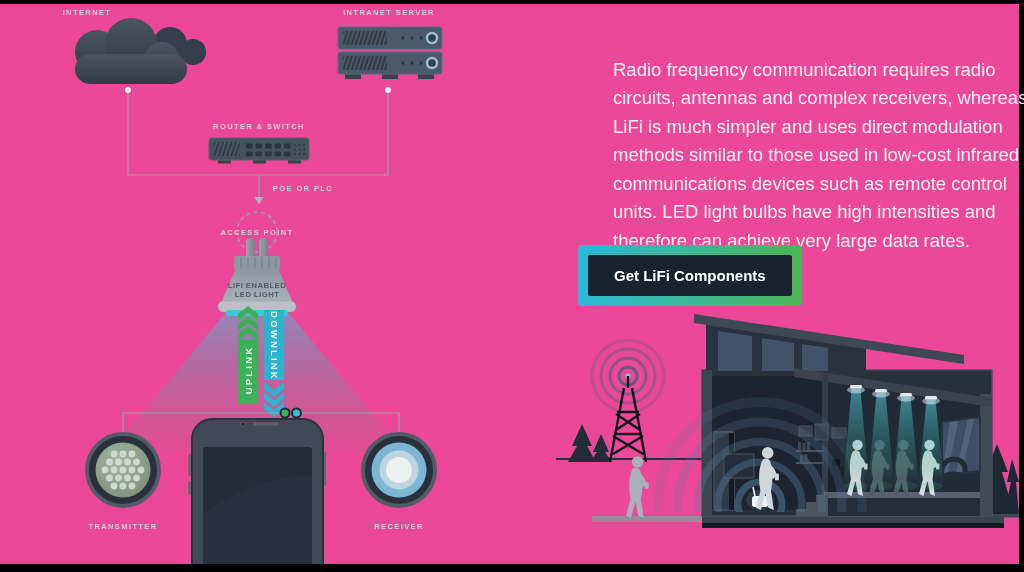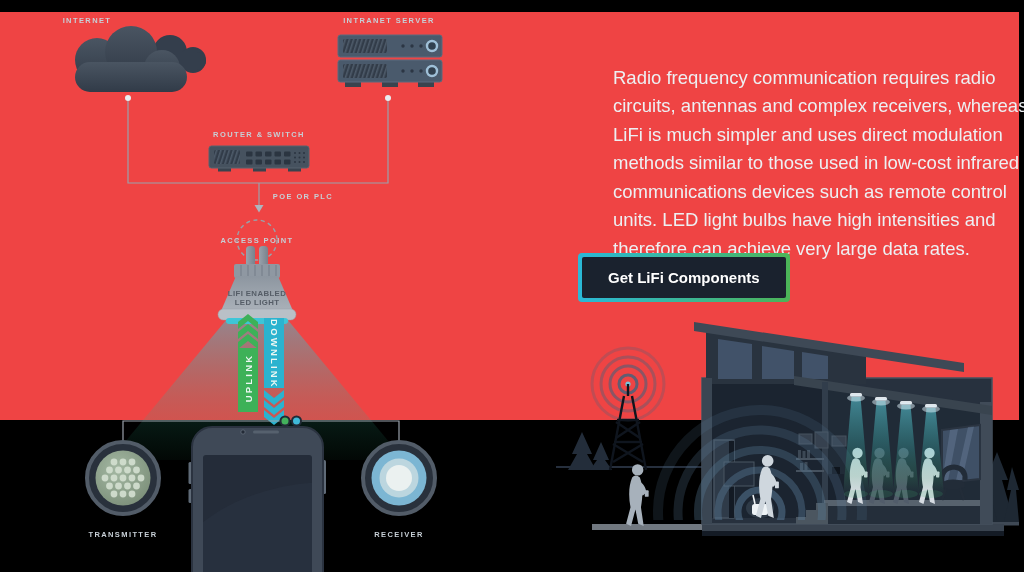--- a/index.html
+++ b/index.html
@@ -1,23 +1,23 @@
 <!DOCTYPE html>
 <html><head>
 <meta charset="utf-8">
 <style>
   html,body{margin:0;padding:0;}
   body{width:1024px;height:572px;background:#000;position:relative;overflow:hidden;
        font-family:"Liberation Sans",sans-serif;}
-  .section{position:absolute;left:0;top:12px;width:1019px;height:408px;background:#ef4444;}
+  .section{position:absolute;left:0;top:4px;width:1019px;height:560px;background:#ec4899;}
   .diagram-svg{position:absolute;left:0;top:0;}
   .house-svg{position:absolute;left:556px;top:310px;}
   .para{position:absolute;left:573px;top:33px;width:442px;color:#edf0f3;
         font-size:18.5px;line-height:28.5px;font-weight:400;margin-left:40px;}
-  .cta-wrap{position:absolute;left:578px;top:241px;padding:4px;border-radius:4px;
+  .cta-wrap{position:absolute;left:578px;top:241px;padding:10px;border-radius:4px;
         background:linear-gradient(90deg,#2ab9d8,#4cb457);display:inline-block;}
   .cta{display:block;background:#1a222e;border:none;color:#fff;font-weight:700;
         font-size:15px;padding:12px 26px;border-radius:2px;font-family:inherit;cursor:pointer;}
   .lbl{fill:#c7cfd6;font-size:7.5px;font-weight:700;letter-spacing:1.4px;text-anchor:middle;
         font-family:"Liberation Sans",sans-serif;}
   .bulb-lbl{fill:#555d67;font-size:7.8px;font-weight:700;letter-spacing:.4px;text-anchor:middle;}
   .band-lbl{fill:#ecf7f3;font-size:9.5px;font-weight:700;letter-spacing:2.2px;text-anchor:middle;}
   .wire{stroke:#99a1ab;stroke-width:1.2;fill:none;}
 </style>
 </head>

